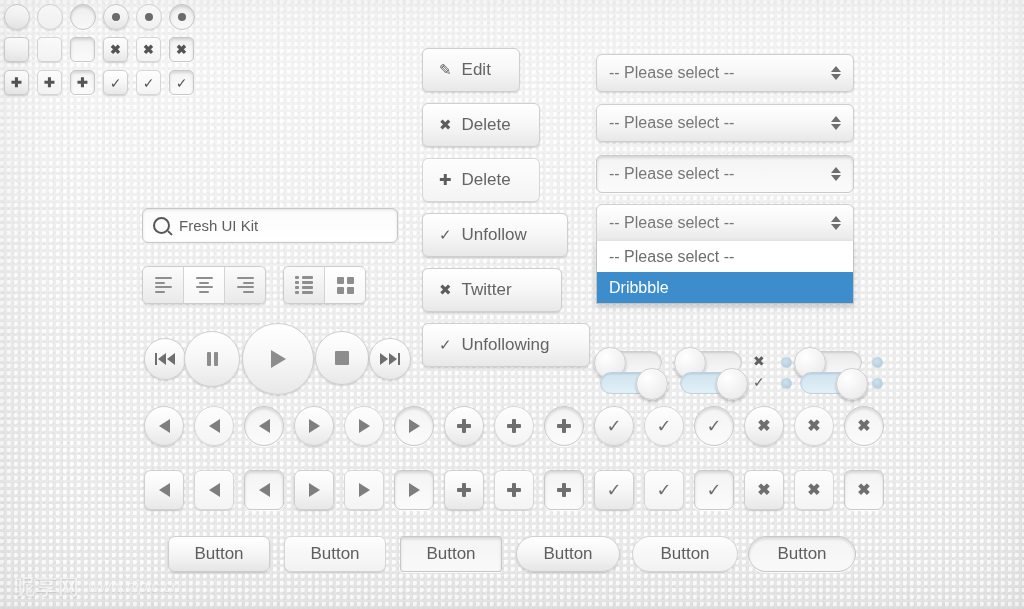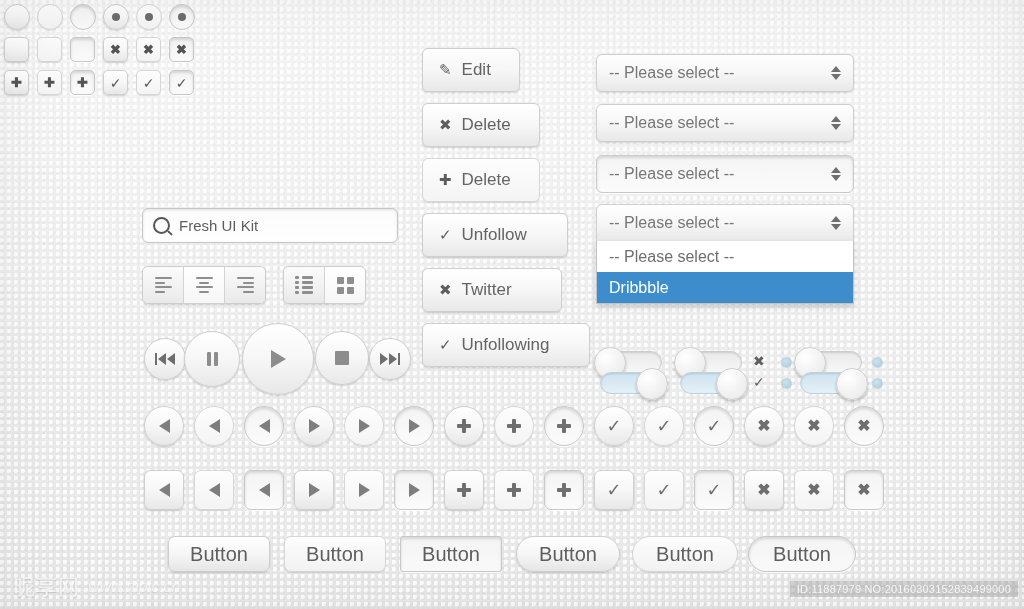--- a/index.html
+++ b/index.html
@@ -155,21 +155,21 @@
             border:1px solid #cfcfcf;
             box-shadow:0 2px 3px rgba(0,0,0,.22), inset 0 1px 0 #fff;}
   .sw.off .knob{left:-6px;}
   .sw.on .knob{right:-6px;}
   .bdot{position:absolute;width:9px;height:9px;border-radius:50%;
         background:radial-gradient(circle at 40% 35%,#cfe2ee,#a9c9dd);
         border:1px solid #bcd3e0;}
 
   
   .pbtn{position:absolute;height:36px;display:flex;align-items:center;justify-content:center;
-        font-size:20px;color:#5f5f5f;box-sizing:border-box;}
+        font-size:17px;color:#5f5f5f;box-sizing:border-box;}
 
   
   #wm{position:absolute;left:14px;bottom:8px;display:flex;align-items:center;gap:8px;
       opacity:.55;}
   #wmcn{font-size:21px;color:#ffffff;letter-spacing:1px;font-weight:bold;
         text-shadow:0 1px 1px rgba(0,0,0,.18), 0 0 1px rgba(0,0,0,.25);
         font-family:"DejaVu Sans", sans-serif;}
   #wmurl{font-size:16px;color:#ffffff;font-style:italic;font-weight:normal;
          text-shadow:0 1px 1px rgba(0,0,0,.16);}
   #wmid{position:absolute;right:6px;bottom:12px;font-size:11px;color:#fafafa;
@@ -553,15 +553,14 @@
       </div>
       <div class="pbtn srf-inset" style="left: 748px; top: 536px; width: 108px; border-radius: 18px;">
         <span>Button</span>
       </div>
     </div>
 
   <div id="wm">
     <span id="wmcn">昵享网</span>
     <span id="wmurl">www.nipic.cn</span>
   </div>
-  <div id="wmid">ID:11887979 NO:20160303152839499000</div>
 
 </div>
 
 </body></html>

